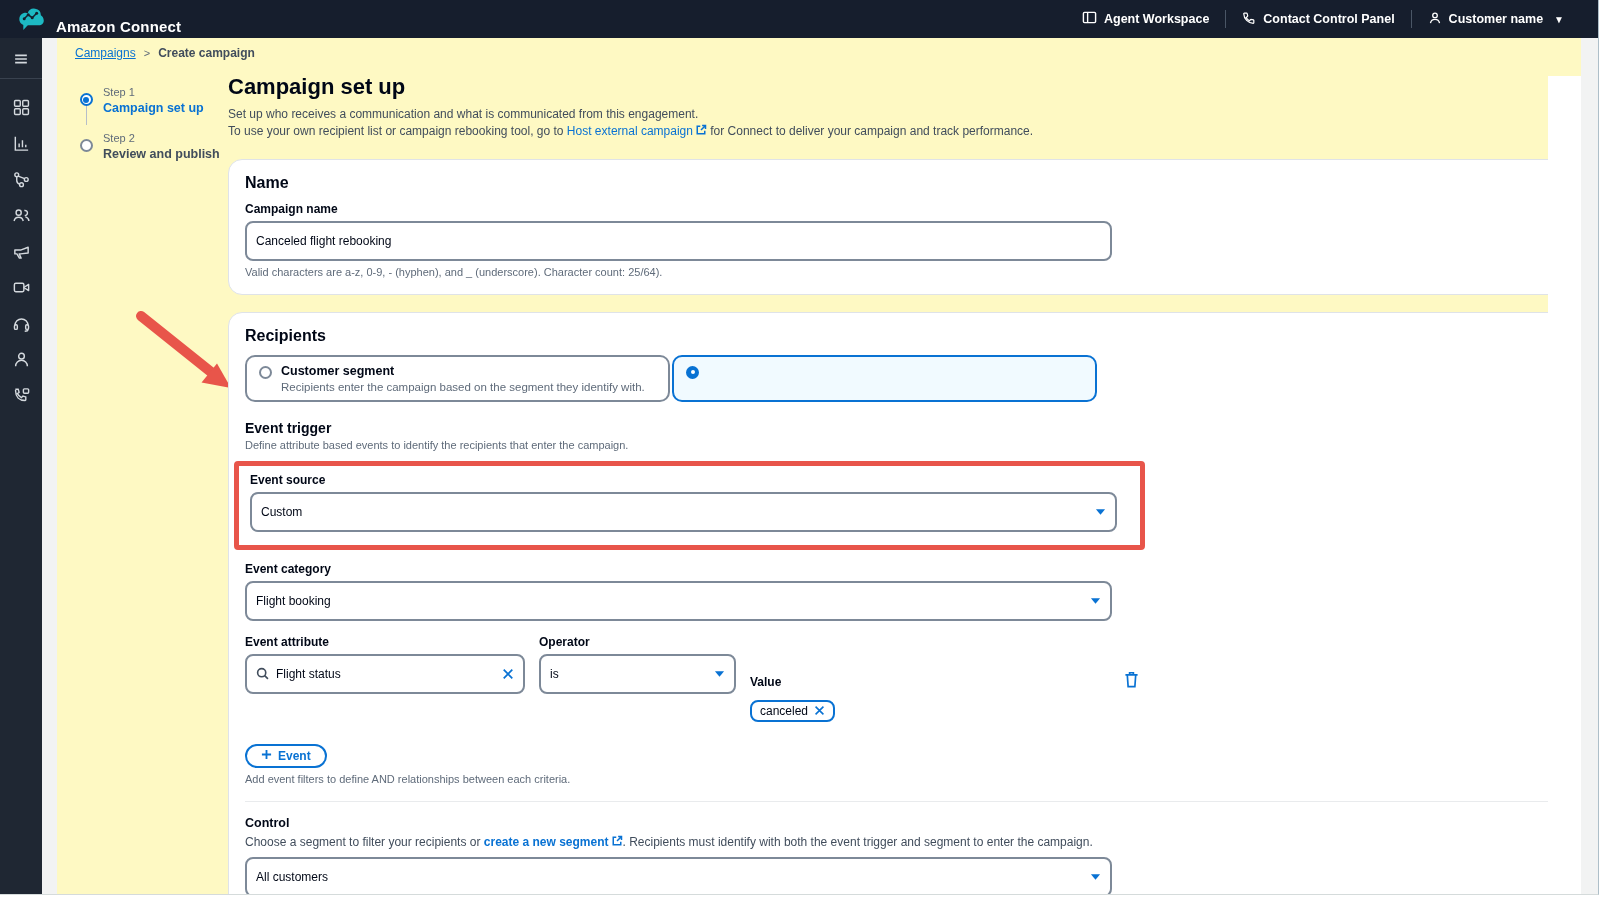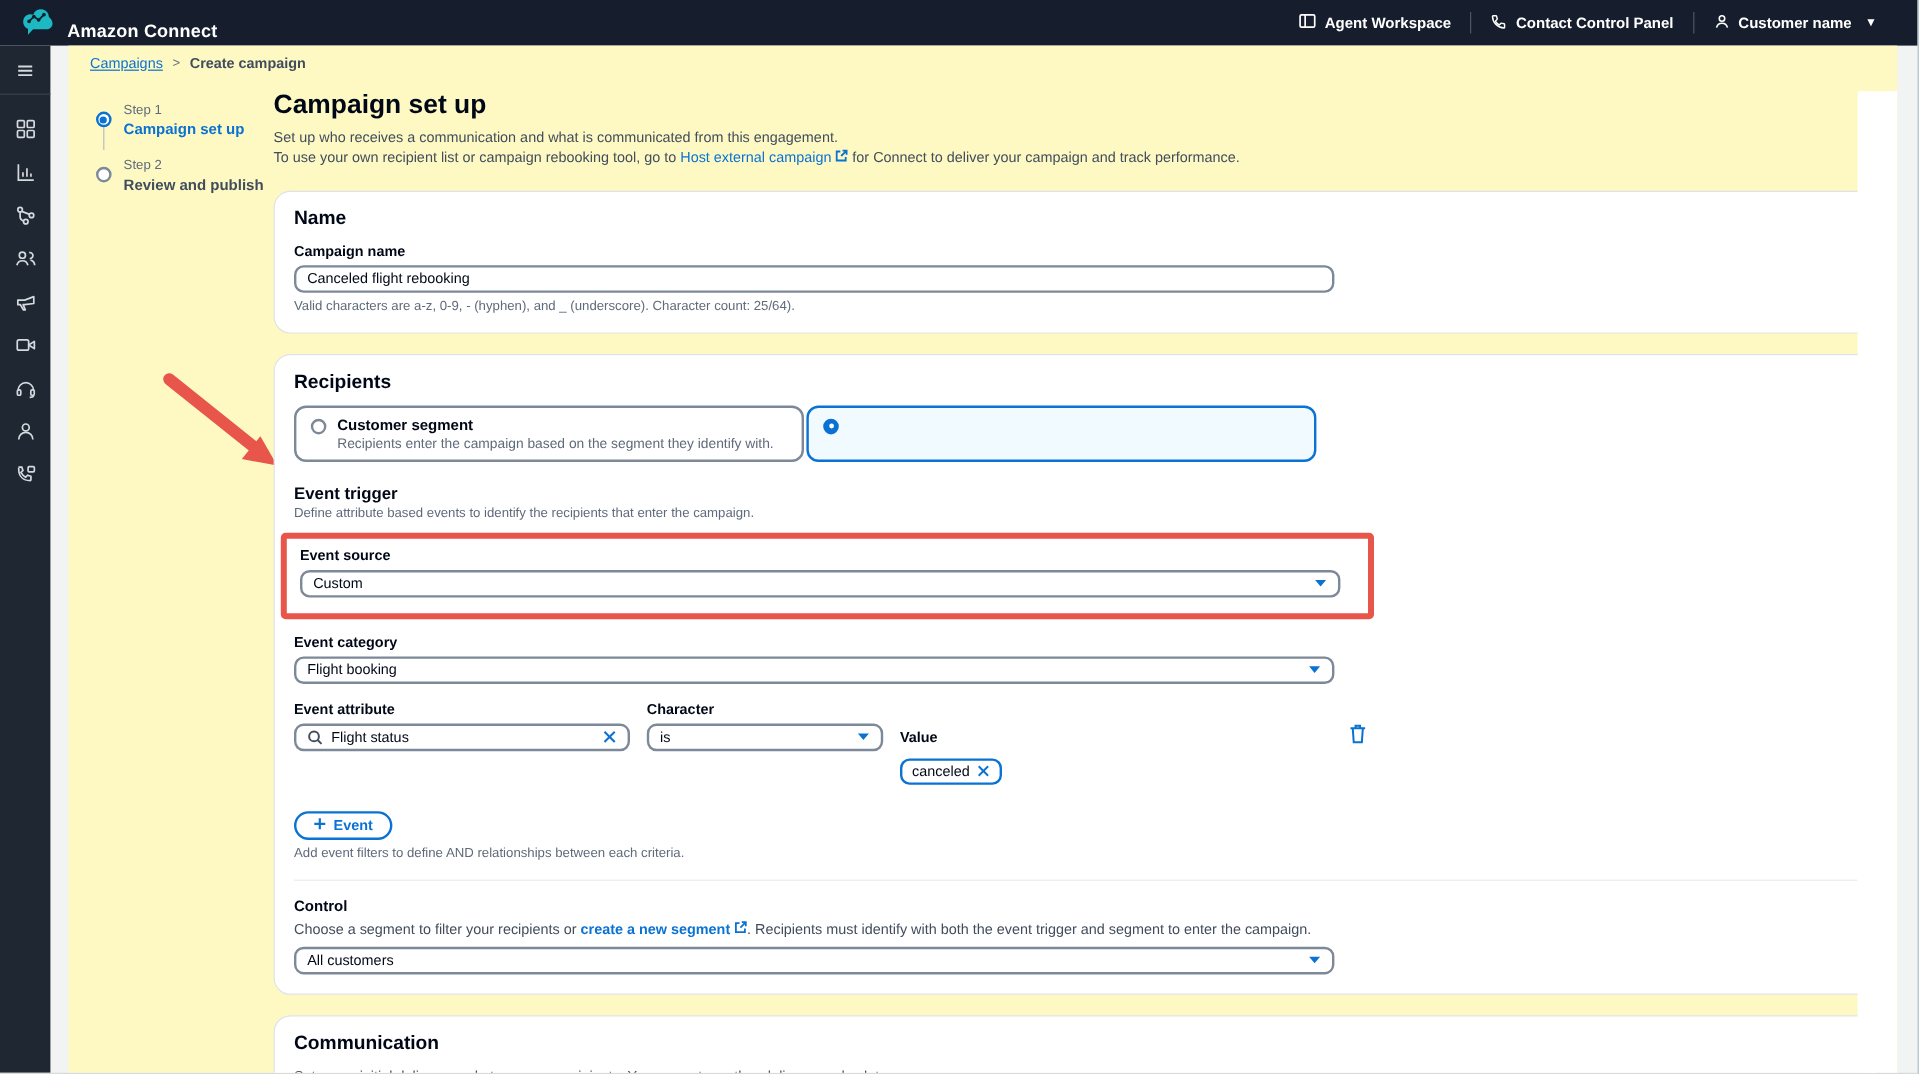--- a/index.html
+++ b/index.html
@@ -59,21 +59,21 @@
   .link { color:#0972d3; cursor:pointer; text-decoration:none; font-weight:normal; }
   .ext-icon { display:inline-block; vertical-align:-1px; margin-left:2px; }
   .card {
     background:#fff; border:1px solid #dfe3e8; border-radius:14px;
     padding:14px 16px 16px; margin-top:17px;
   }
   .card-title { font-size:16px; font-weight:bold; margin:0 0 10px; }
   .field-label { font-size:12px; font-weight:bold; margin-bottom:5px; }
   .help-text { font-size:11px; color:#5f6b7a; margin-top:5px; }
   .control {
-    height:23px; border:2px solid #7d8998; border-radius:8px; background:#fff;
+    height:40px; border:2px solid #7d8998; border-radius:8px; background:#fff;
     display:flex; align-items:center; padding:0 9px; font-size:12px; gap:7px;
   }
   .control.select { justify-content:space-between; cursor:pointer; width:867px; }
   .control input { border:none; outline:none; flex:1; font-size:12px; font-family:inherit; color:#000716; background:transparent; padding:0; }
   .control input::placeholder { font-style:italic; color:#5f6b7a; }
   .wide { width:867px; }
   
   .tiles { display:flex; gap:2px; }
   .tile { width:425px; border:2px solid #7d8998; border-radius:10px; background:#fff; padding:7px 12px; display:flex; gap:9px; cursor:pointer; }
   .tile.selected { border-color:#0972d3; background:#f1faff; }
@@ -334,21 +334,21 @@
                 </span>
               <input value="Flight status" style="">
               <span class="clear-x">
                   <svg width="12" height="12" viewBox="0 0 14 14" fill="none" stroke="#0972d3" stroke-width="2">
                     <path d="M2 2l10 10M12 2L2 12"></path>
                   </svg>
                 </span>
             </div>
           </div>
           <div class="fr-op">
-            <div class="field-label">Character</div>
+            <div class="field-label">Operator</div>
             <div class="control select" style="width:100%;">
               <span>is</span>
               <span><svg width="11" height="8" viewBox="0 0 12 8">
                     <path d="M1 1h10L6 7z" fill="#0972d3"></path>
                   </svg></span>
             </div>
           </div>
           <div class="fr-val">
             <div class="field-label">Value</div>
           </div>

